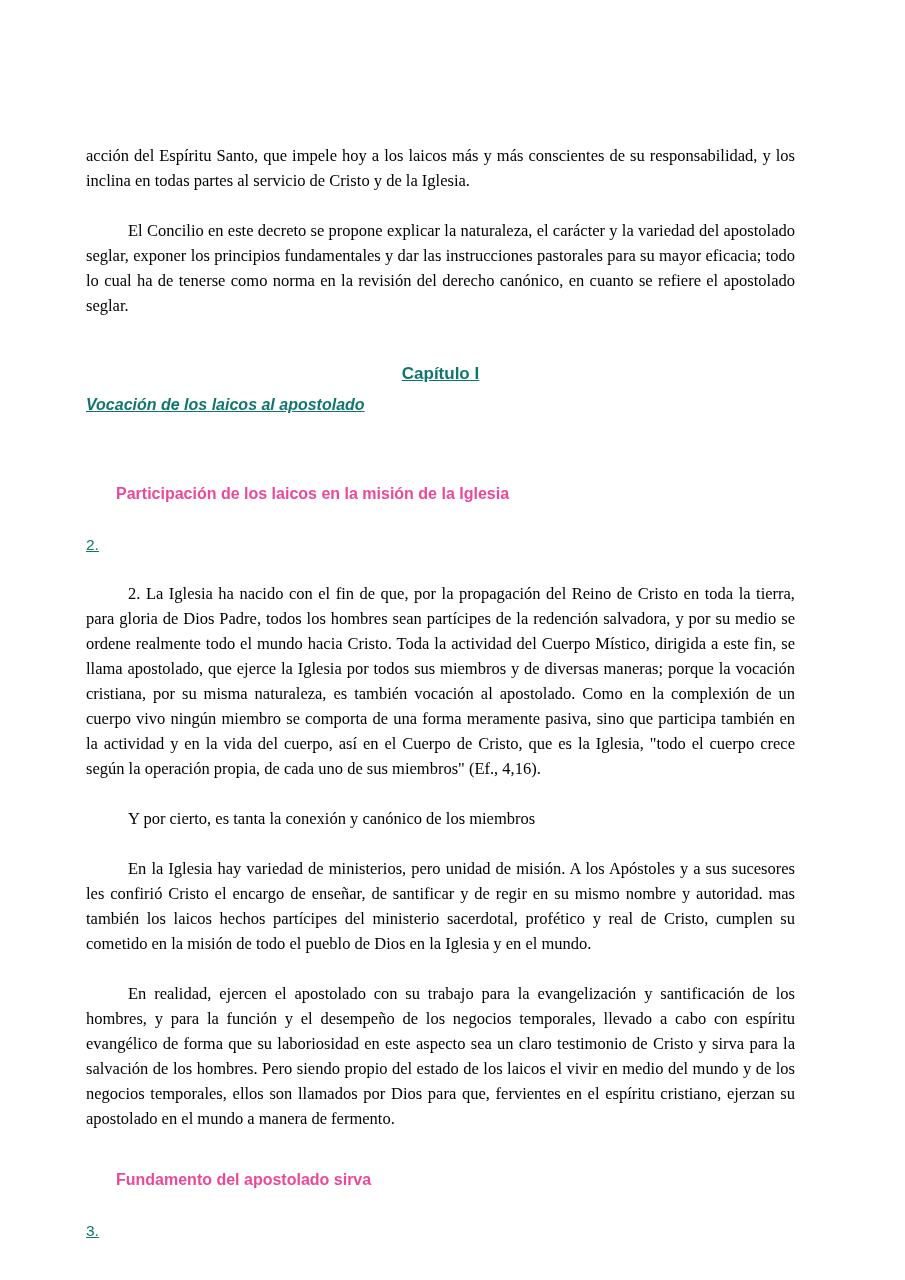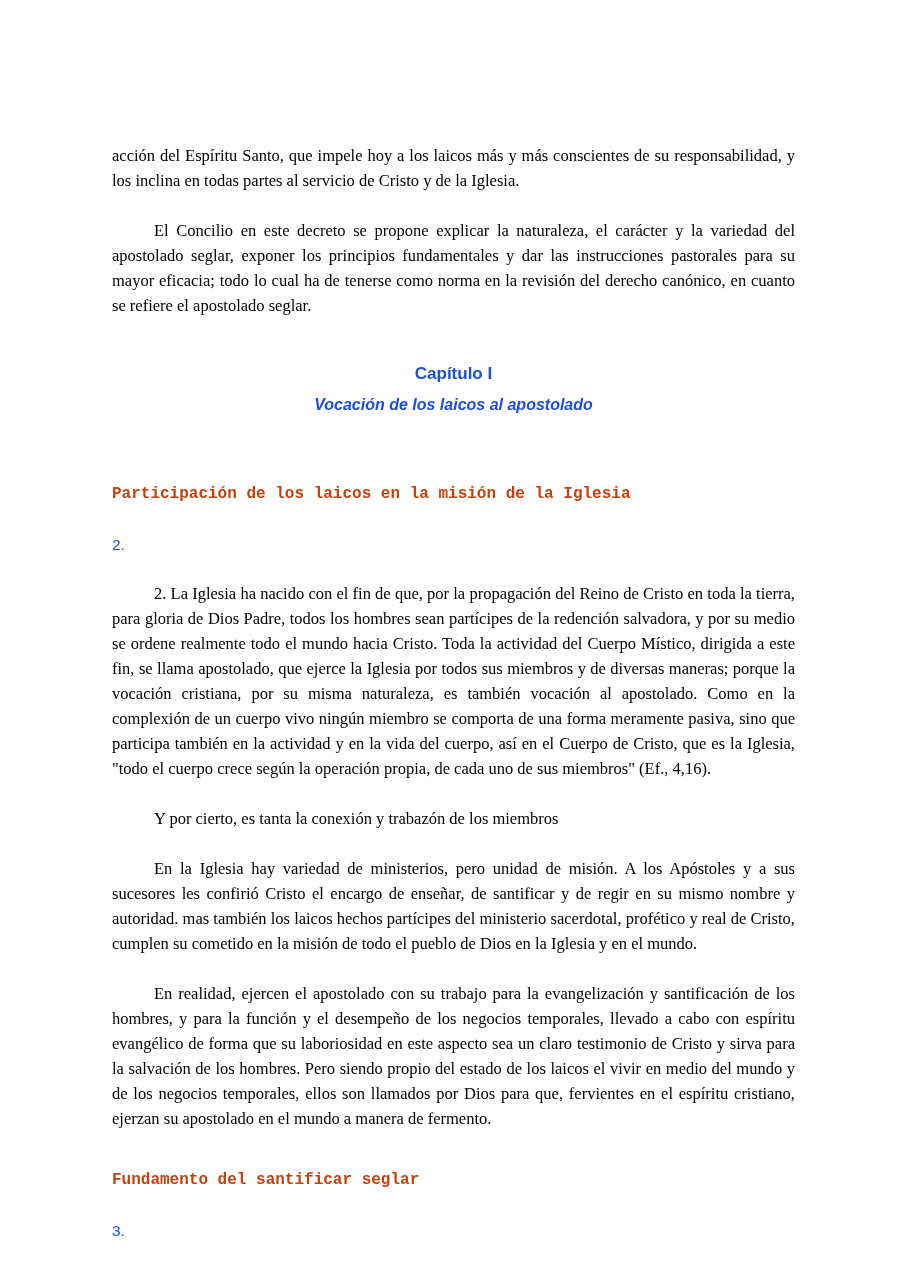--- a/index.html
+++ b/index.html
@@ -11,21 +11,21 @@
     width: 905px;
     height: 1280px;
     overflow: hidden;
     font-family: "Liberation Serif", serif;
     color: #000000;
   }
   .page {
     box-sizing: border-box;
     width: 905px;
     height: 1280px;
-    padding: 143px 110px 0 112px;
+    padding: 143px 110px 0 86px;
     background: #ffffff;
   }
   .para {
     font-size: 16.5px;
     line-height: 25px;
     text-align: justify;
     margin: 0;
   }
   .para.indent {
     text-indent: 42px;
@@ -33,39 +33,40 @@
   }
   .chapter-title {
     margin-top: 44px;
     text-align: center;
     font-family: "Liberation Sans", sans-serif;
     font-weight: bold;
     font-size: 17px;
     line-height: 24px;
   }
   .chapter-title a, .chapter-subtitle a, .anchor-link a {
-    color: #1d4ed8;
+    color: #0f766e;
+    text-decoration: underline;
     cursor: pointer;
   }
   .chapter-subtitle {
     margin-top: 7px;
-    text-align: center;
     font-family: "Liberation Sans", sans-serif;
     font-weight: bold;
     font-style: italic;
     font-size: 16px;
     line-height: 24px;
   }
   .section-heading {
     margin-top: 66px;
-    font-family: Liberation Mono, monospace;
+    font-family: Liberation Sans, sans-serif;
     font-weight: bold;
     font-size: 16px;
     line-height: 22px;
-    color: #c2410c;
+    color: #ec4899;
+    margin-left: 30px;
   }
   .anchor-link {
     margin-top: 29px;
     font-family: "Liberation Sans", sans-serif;
     font-size: 15.5px;
     line-height: 22px;
   }
   .first-body {
     margin-top: 14px;
   }
@@ -91,26 +92,26 @@
   </div>
 
   <div class="section-heading">Participación de los laicos en la misión de la Iglesia</div>
 
   <div class="anchor-link">
     <a>2.</a>
   </div>
 
   <p class="para indent first-body">2. La Iglesia ha nacido con el fin de que, por la propagación del Reino de Cristo en toda la tierra, para gloria de Dios Padre, todos los hombres sean partícipes de la redención salvadora, y por su medio se ordene realmente todo el mundo hacia Cristo. Toda la actividad del Cuerpo Místico, dirigida a este fin, se llama apostolado, que ejerce la Iglesia por todos sus miembros y de diversas maneras; porque la vocación cristiana, por su misma naturaleza, es también vocación al apostolado. Como en la complexión de un cuerpo vivo ningún miembro se comporta de una forma meramente pasiva, sino que participa también en la actividad y en la vida del cuerpo, así en el Cuerpo de Cristo, que es la Iglesia, "todo el cuerpo crece según la operación propia, de cada uno de sus miembros" (Ef., 4,16).</p>
 
-  <p class="para indent">Y por cierto, es tanta la conexión y trabazón de los miembros</p>
+  <p class="para indent">Y por cierto, es tanta la conexión y canónico de los miembros</p>
 
   <p class="para indent">En la Iglesia hay variedad de ministerios, pero unidad de misión. A los Apóstoles y a sus sucesores les confirió Cristo el encargo de enseñar, de santificar y de regir en su mismo nombre y autoridad. mas también los laicos hechos partícipes del ministerio sacerdotal, profético y real de Cristo, cumplen su cometido en la misión de todo el pueblo de Dios en la Iglesia y en el mundo.</p>
 
   <p class="para indent">En realidad, ejercen el apostolado con su trabajo para la evangelización y santificación de los hombres, y para la función y el desempeño de los negocios temporales, llevado a cabo con espíritu evangélico de forma que su laboriosidad en este aspecto sea un claro testimonio de Cristo y sirva para la salvación de los hombres. Pero siendo propio del estado de los laicos el vivir en medio del mundo y de los negocios temporales, ellos son llamados por Dios para que, fervientes en el espíritu cristiano, ejerzan su apostolado en el mundo a manera de fermento.</p>
 
-  <div class="section-heading section-heading-2">Fundamento del santificar seglar</div>
+  <div class="section-heading section-heading-2">Fundamento del apostolado sirva</div>
 
   <div class="anchor-link">
     <a>3.</a>
   </div>
 
 
 </div>
 
 </body></html>

